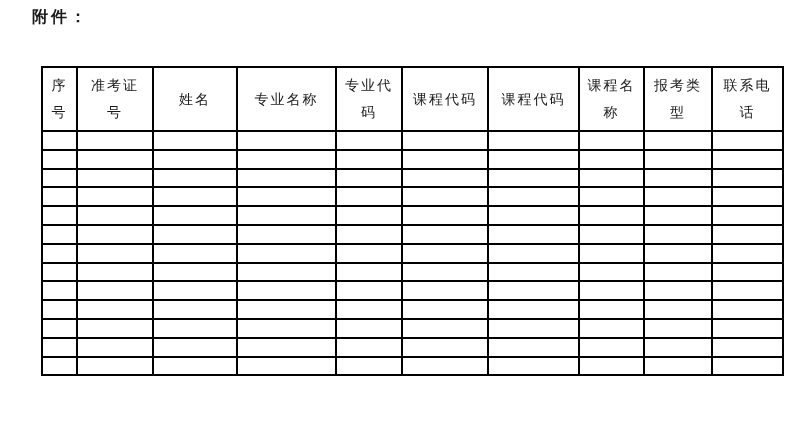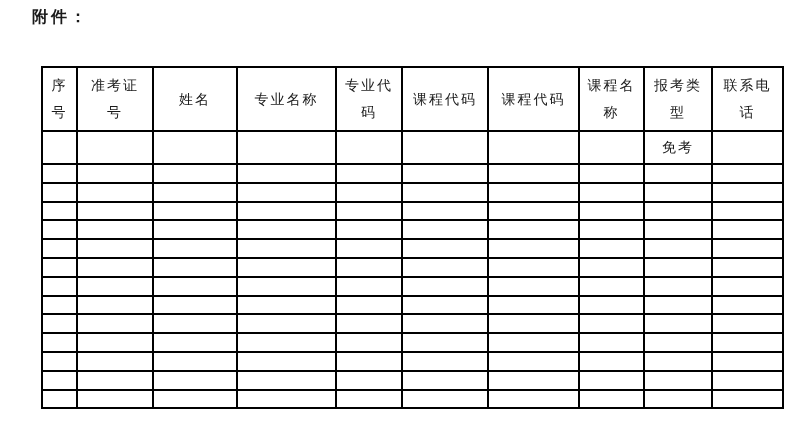--- a/index.html
+++ b/index.html
@@ -118,32 +118,20 @@
             <div class="hline">报考类</div>
             <div class="hline">型</div>
           </th>
           <th>
             <div class="hline">联系电</div>
             <div class="hline">话</div>
           </th>
         </tr>
     </thead>
     <tbody>
-        <tr class="first-data-row">
-          <td></td>
-          <td></td>
-          <td></td>
-          <td></td>
-          <td></td>
-          <td></td>
-          <td></td>
-          <td></td>
-          <td>免考</td>
-          <td></td>
-        </tr>
         <tr class="data-row">
           <td></td>
           <td></td>
           <td></td>
           <td></td>
           <td></td>
           <td></td>
           <td></td>
           <td></td>
           <td></td>

